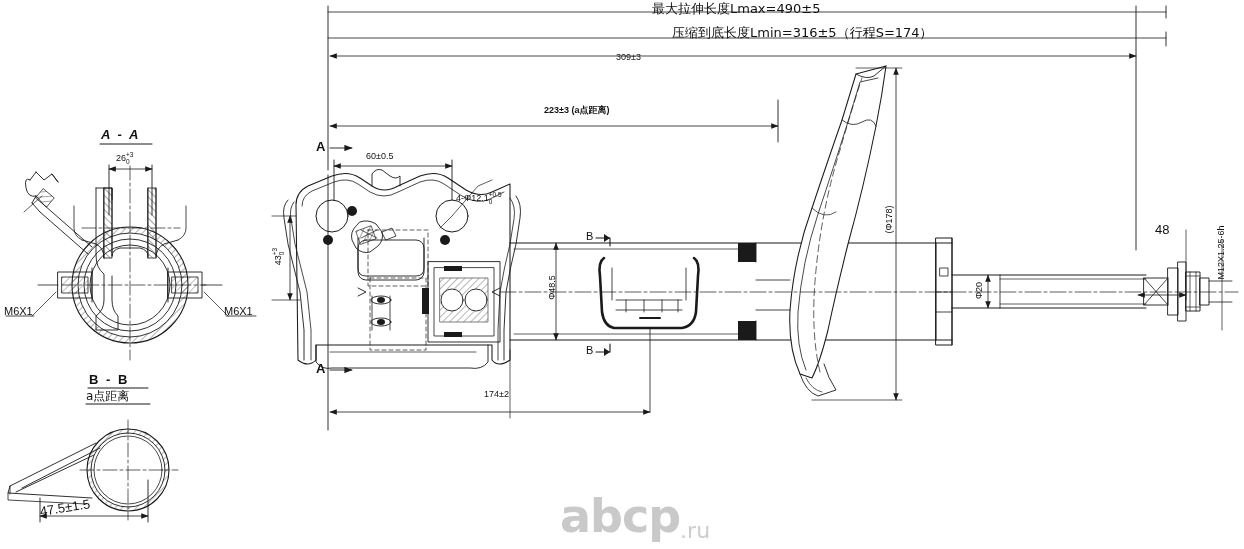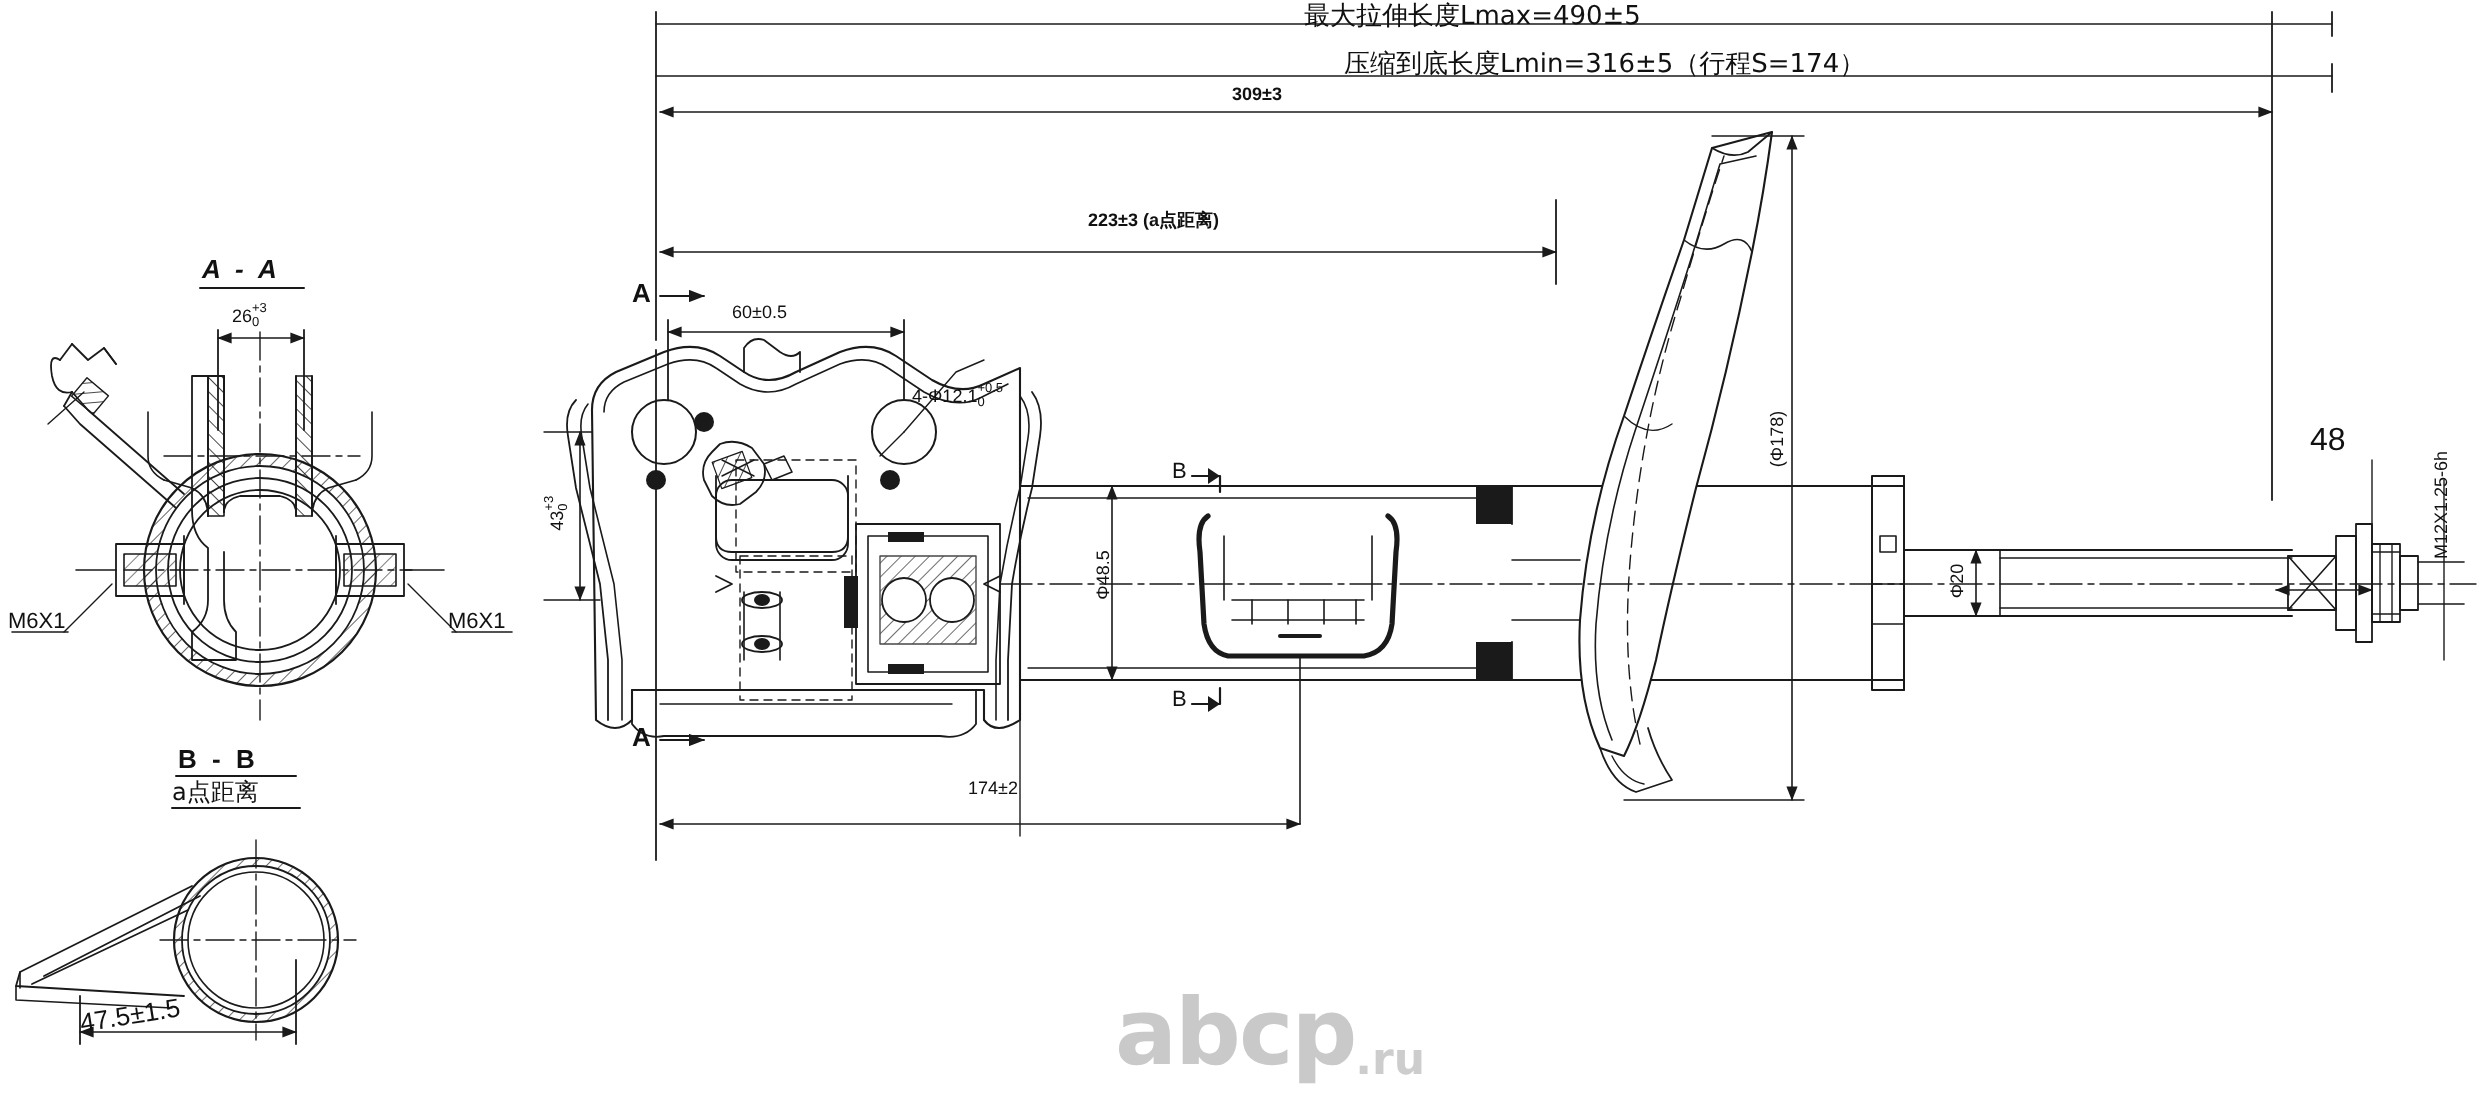--- a/index.html
+++ b/index.html
@@ -10,21 +10,21 @@
   .lbl{position:absolute;white-space:nowrap;font-size:11px;line-height:1;color:#111;}
   .lbl.cn{font-family:"DejaVu Sans",sans-serif;font-size:13px;}
   .lbl.small{font-size:9px;}
   .lbl.sec{font-size:13px;letter-spacing:2px;font-weight:600;}
   .rot{transform-origin:50% 50%;transform:rotate(-90deg);}
   .fr{display:inline-block;vertical-align:middle;font-size:6.5px;line-height:1.02;text-align:left;}
   #watermark{position:absolute;left:540px;top:487px;width:190px;height:56px;
              display:flex;align-items:flex-end;justify-content:center;
              font-size:46px;font-weight:700;color:#c9c9c9;letter-spacing:-1px;
              font-family:"DejaVu Sans",sans-serif;}
-  #watermark .ru{font-size:22px;font-weight:700;color:#cdcdcd;letter-spacing:0;margin-top:28px;}
+  #watermark .ru{font-size:22px;font-weight:400;color:#cdcdcd;letter-spacing:0;margin-top:28px;}
 </style>
 </head>
 <body>
 
 <div id="stage">
 
 <svg width="1244" height="549" viewBox="0 0 1244 549">
   <defs>
     <marker id="ar" markerWidth="9" markerHeight="7" refX="8.5" refY="3.5" orient="auto">
       <polygon points="0,0 9,3.5 0,7" fill="#1a1a1a"></polygon>
@@ -320,21 +320,21 @@
     <path d="M596 352 L610 352 L610 344" stroke-width="1.1"></path>
     <path d="M610 352 L604 356 L604 348 Z" fill="#1a1a1a" stroke="none"></path>
   </g>
 
   </g>
 </svg>
 
 <div class="lbl cn" style="left:652px;top:2px;">最大拉伸长度Lmax=490±5</div>
 <div class="lbl cn" style="left:672px;top:26px;">压缩到底长度Lmin=316±5（行程S=174）</div>
 
-<div class="lbl small" style="left:616px;top:43px;font-weight:bold;">309±3</div>
+<div class="lbl small" style="left:616px;top:53px;">309±3</div>
 
 <div class="lbl small" style="left:544px;top:106px;font-weight:600;">223±3 (a点距离)</div>
 
 <div class="lbl sec" style="left:101px;top:128px;font-style:italic;">A - A</div>
 
 <div class="lbl small" style="left:116px;top:152px;">
   <span>26</span><span class="fr"><span style="display:block">+3</span><span style="display:block">0</span></span>
 </div>
 
 <div class="lbl" style="left:4px;top:306px;">M6X1</div>
@@ -360,21 +360,21 @@
 
 <div class="lbl small rot" style="left:532px;top:283px;width:40px;text-align:center;">Φ48.5</div>
 
 <div class="lbl" style="left:586px;top:231px;font-size:11px;">B</div>
 <div class="lbl" style="left:586px;top:345px;font-size:11px;">B</div>
 
 <div class="lbl small rot" style="left:866px;top:215px;width:46px;text-align:center;">(Φ178)</div>
 
 <div class="lbl small rot" style="left:962px;top:286px;width:34px;text-align:center;">Φ20</div>
 
-<div class="lbl" style="left:1155px;top:213px;font-size:16px;">48</div>
+<div class="lbl" style="left:1155px;top:223px;font-size:13px;">48</div>
 
 <div class="lbl small rot" style="left:1182px;top:248px;width:78px;text-align:center;">M12X1.25-6h</div>
 
 <div class="lbl small" style="left:484px;top:390px;">174±2</div>
 
 <div id="watermark">
   <span>abcp</span>
       <span class="ru">.ru</span>
 </div>
 

